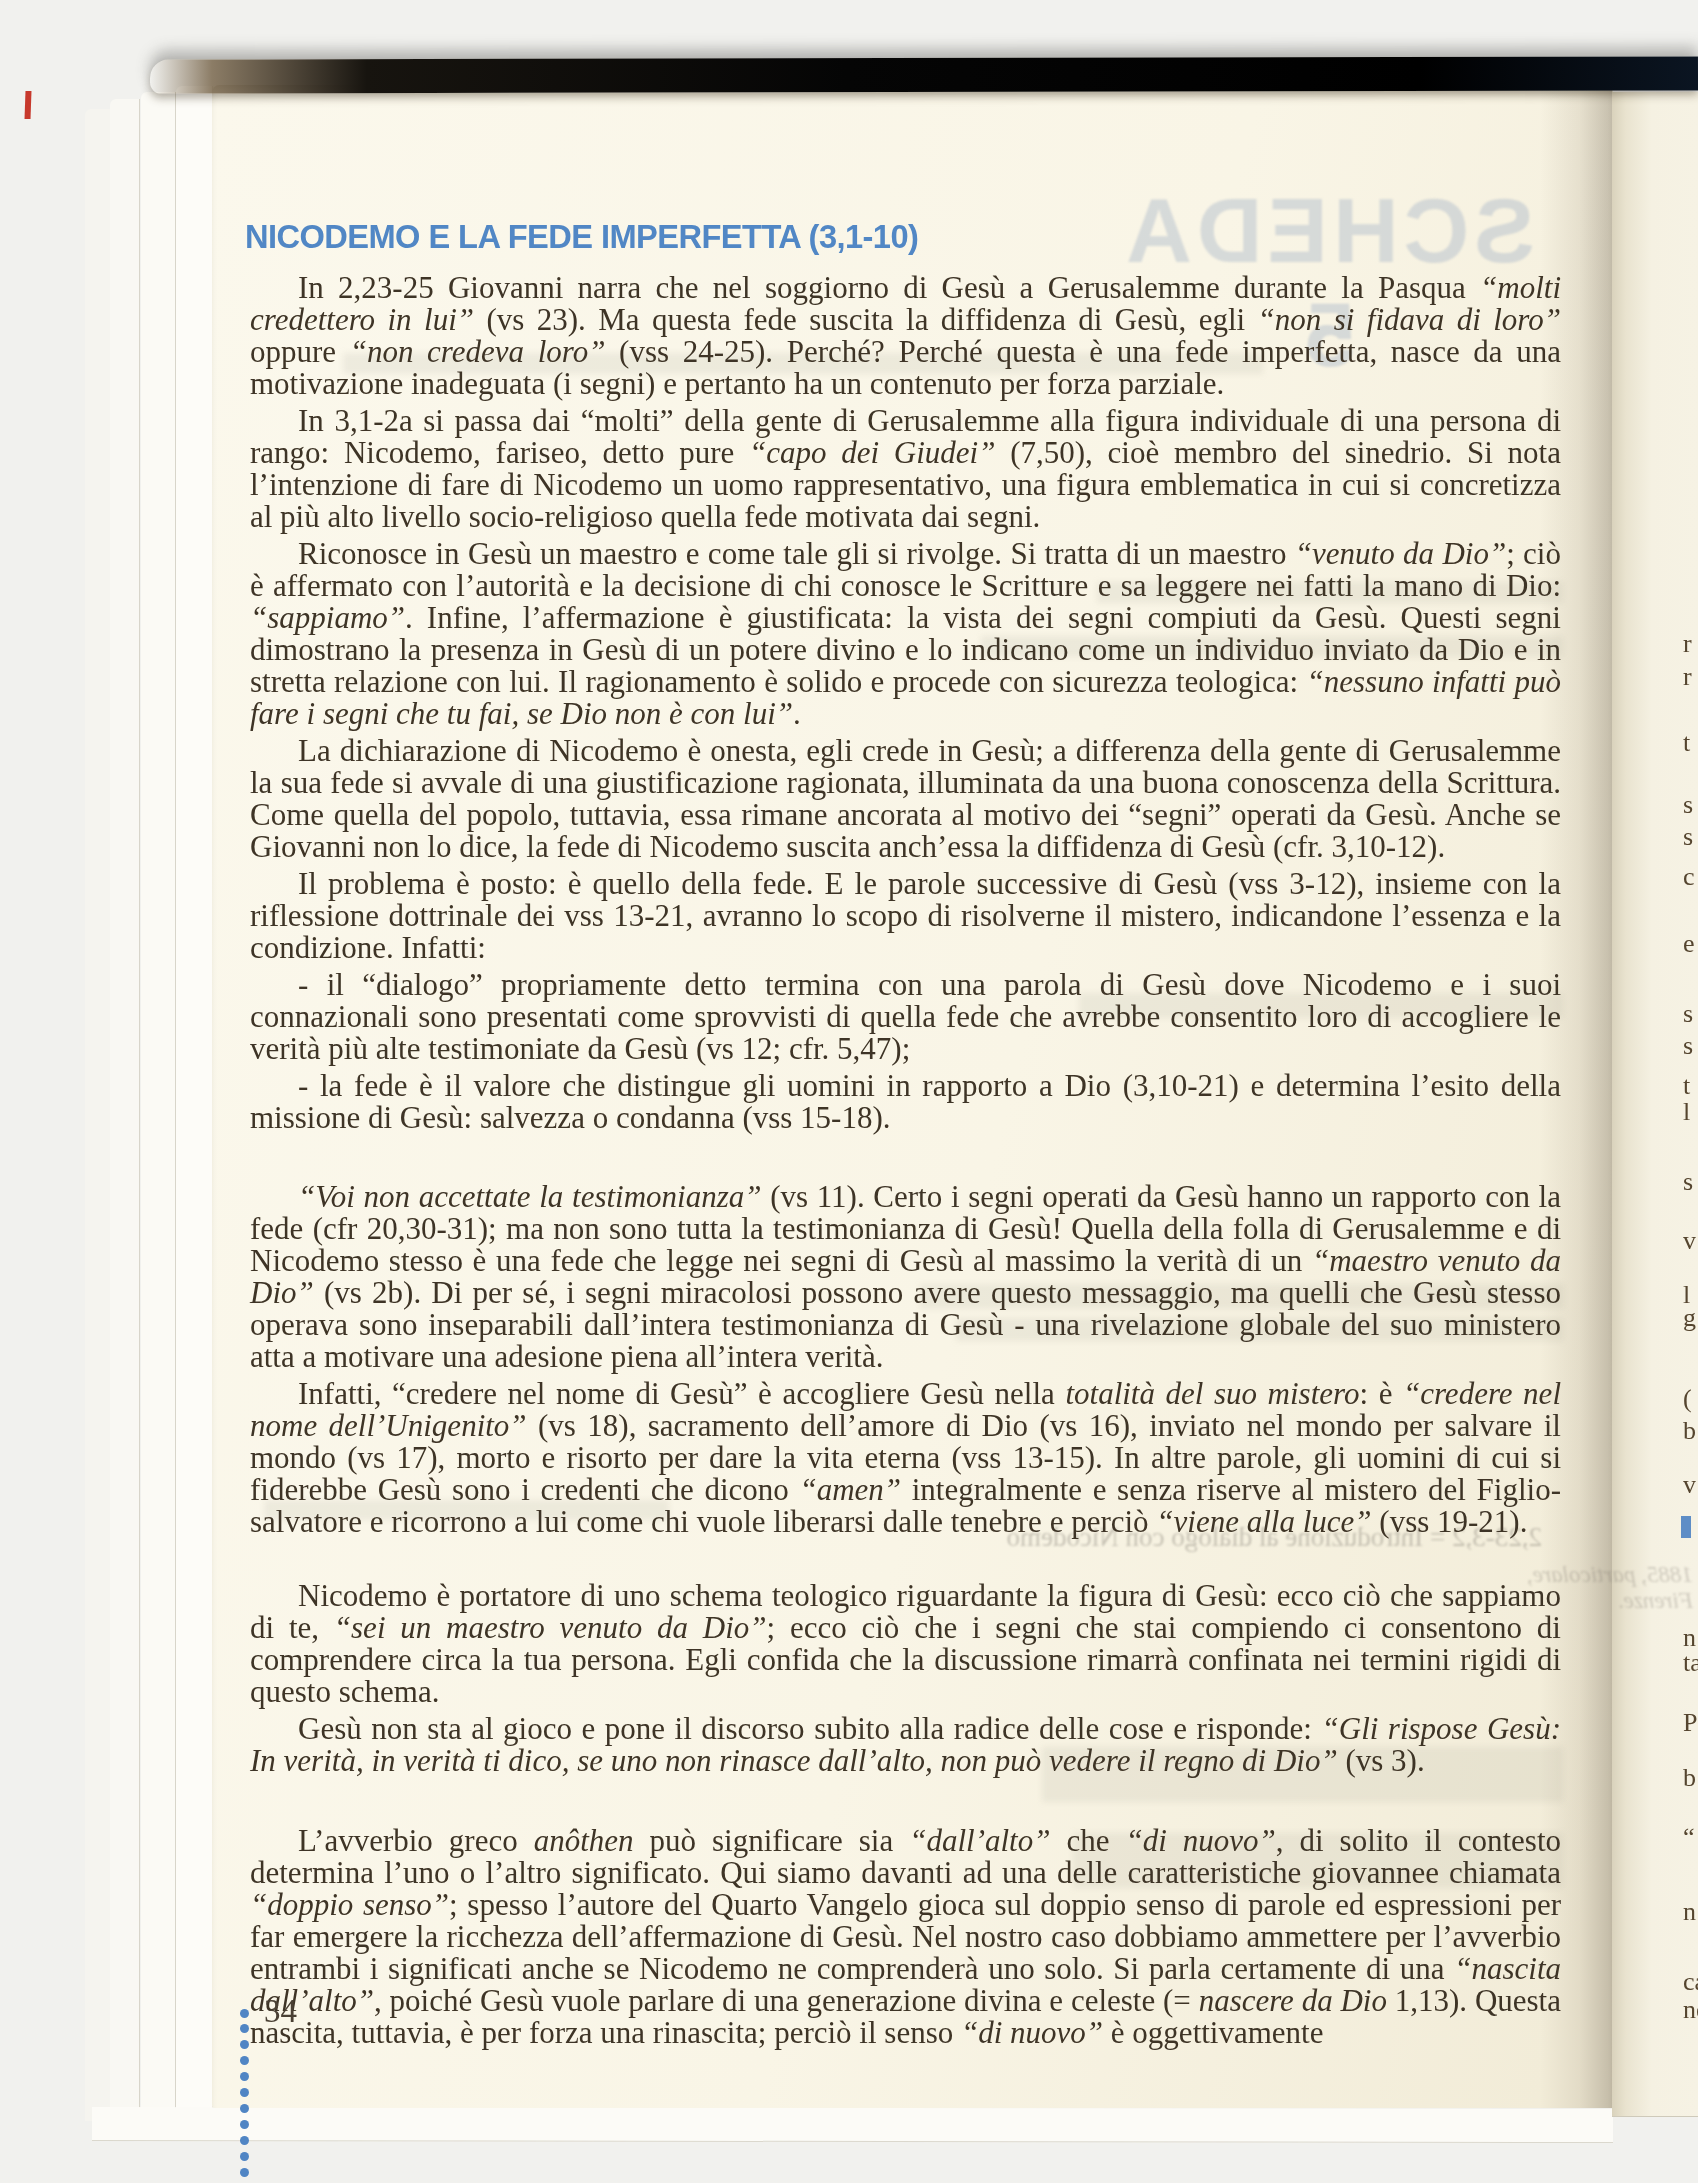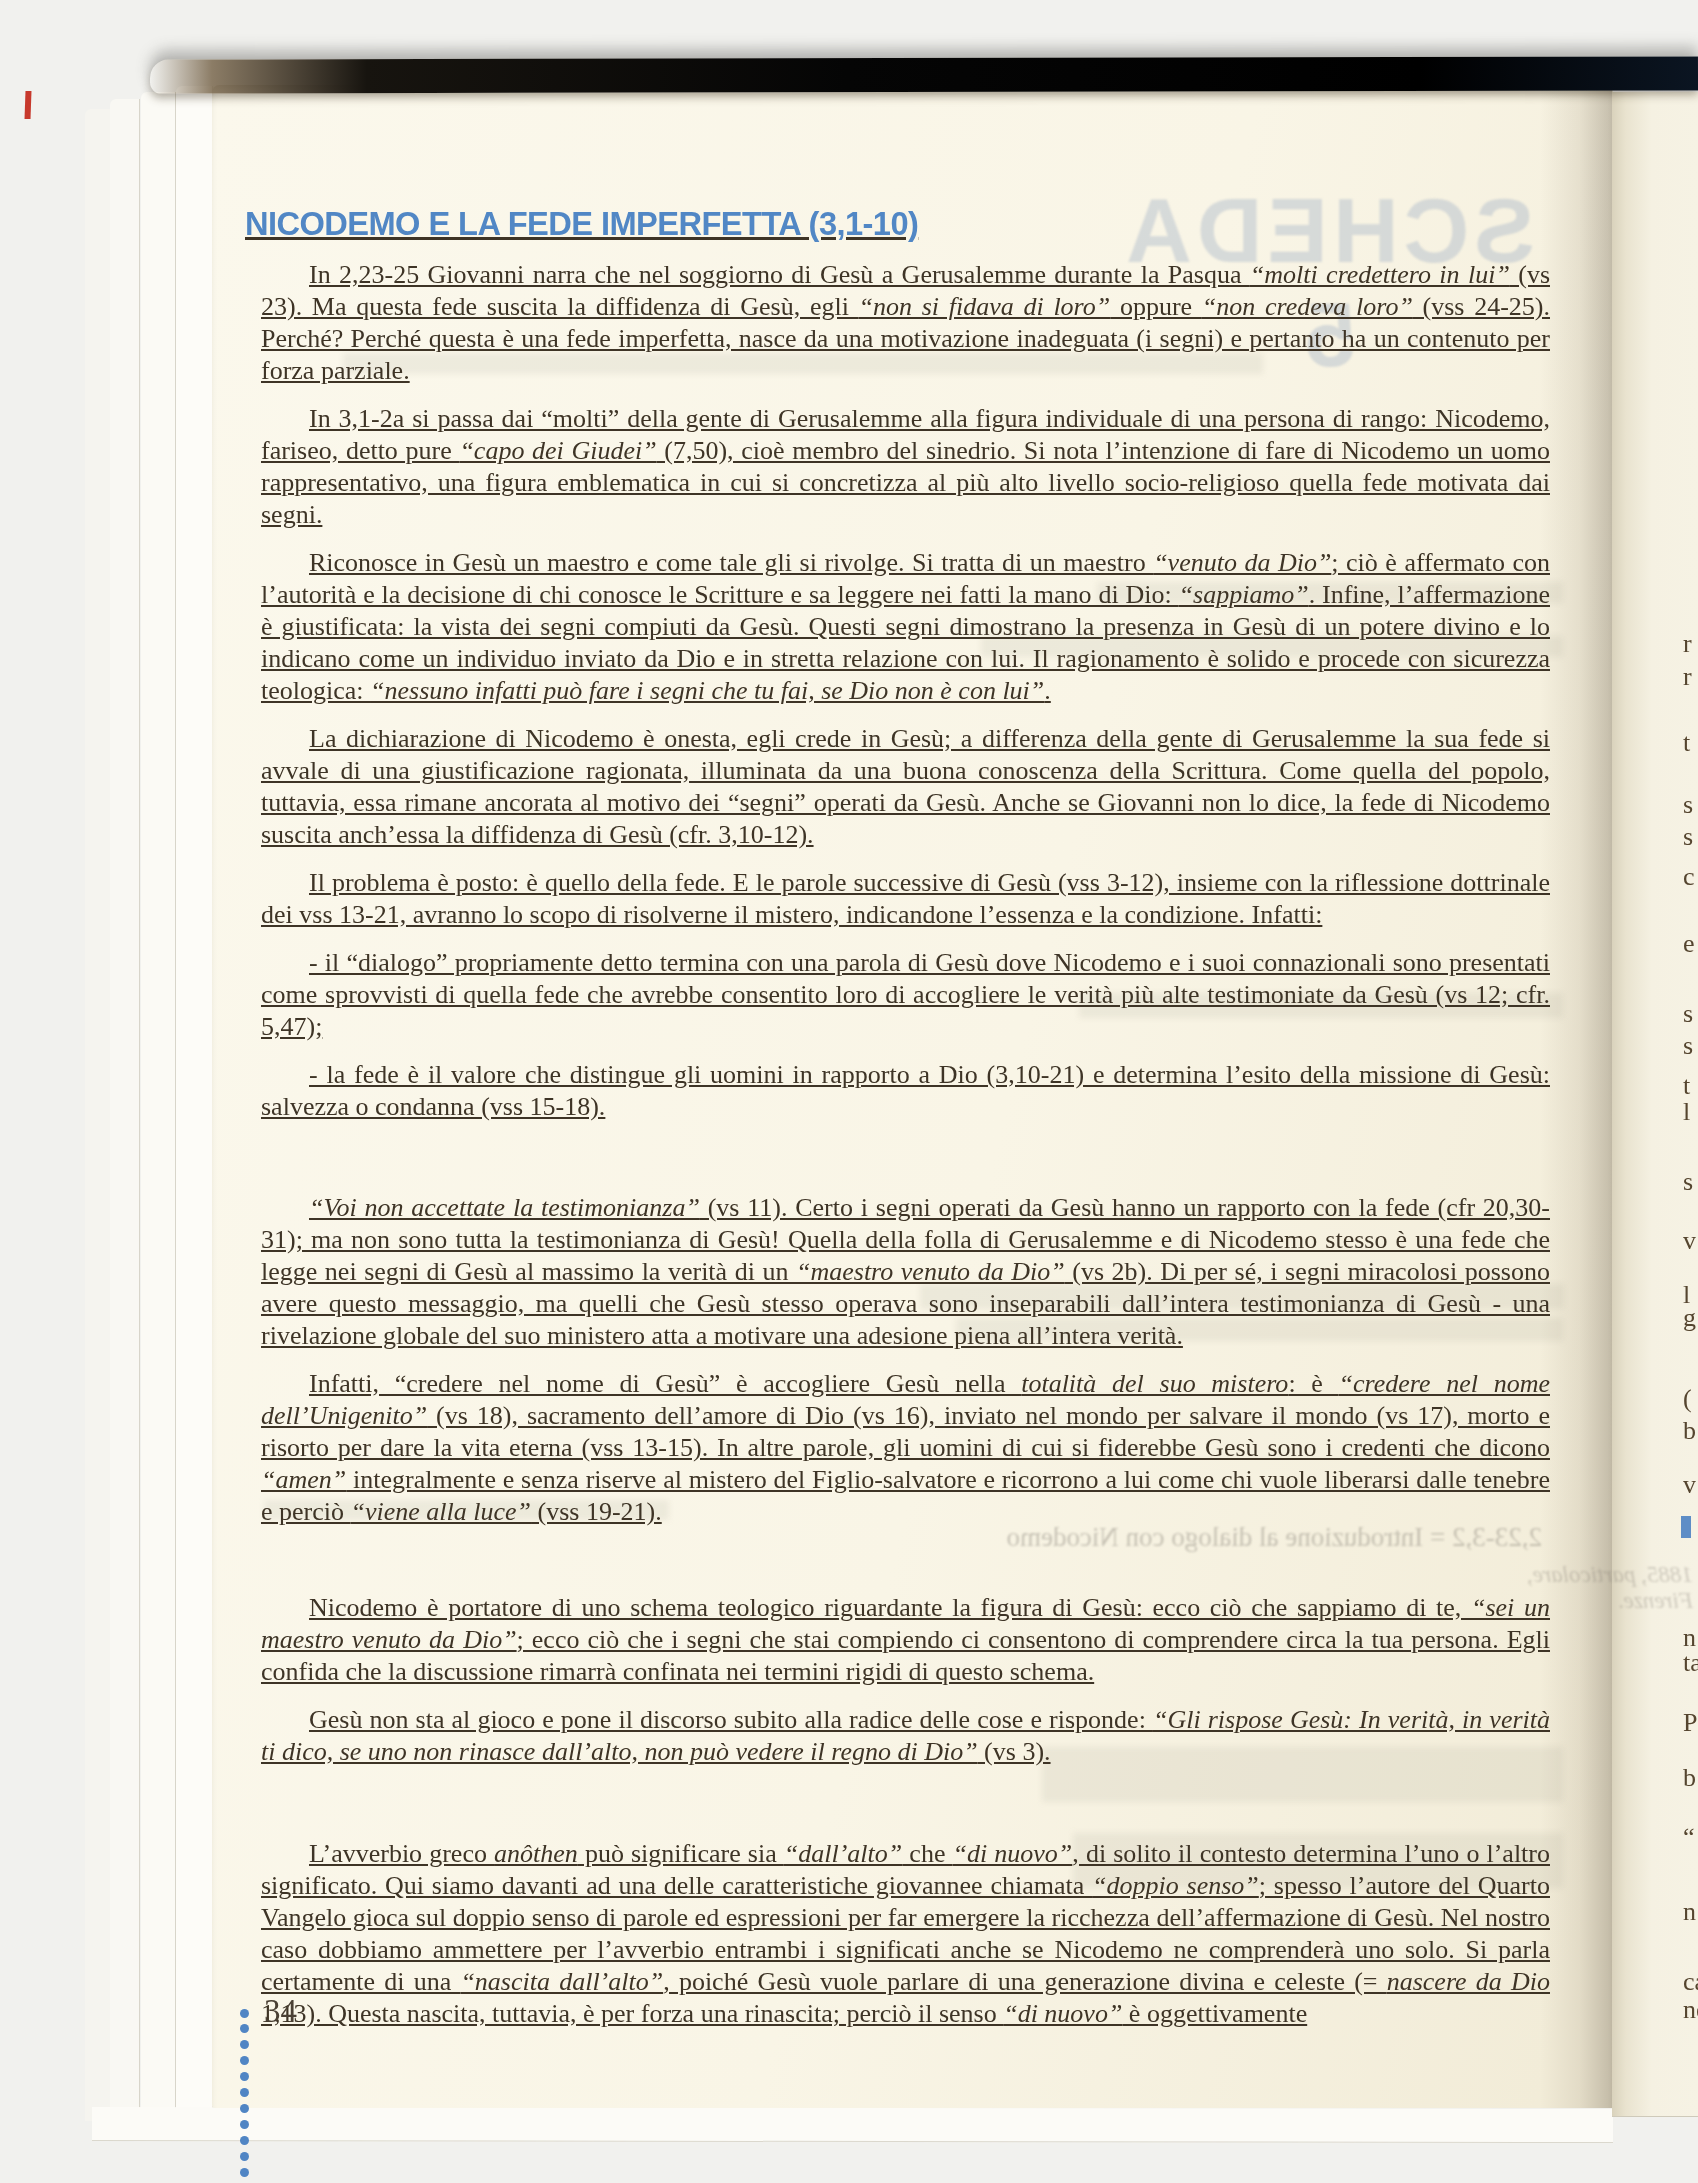--- a/index.html
+++ b/index.html
@@ -21,25 +21,25 @@
     box-shadow:inset 0 8.6px 11px -7.4px rgba(40,35,25,0.45);}
   .gutter{position:absolute;left:1540px;top:85px;width:72px;height:2023px;z-index:3;
     background:linear-gradient(to right,rgba(90,72,45,0) 0%,rgba(90,72,45,0.10) 55%,rgba(60,46,26,0.26) 100%);}
   .facing-page{position:absolute;left:1612px;top:92px;width:86px;height:2024px;z-index:2;overflow:hidden;
     background:linear-gradient(to right,#d9d2bc 0%,#e9e3cf 16%,#f5f1e2 46%,#f6f2e4 100%);
     border-bottom:1.8px solid #cfcaba;}
   .under-pages{position:absolute;left:92px;top:2108px;width:1521px;height:33px;z-index:1;
     background:#fcfbf7;border-bottom:1.2px solid #dbd8cd;transform:rotate(0.08deg);}
   .red-tick{position:absolute;left:24.5px;top:91px;width:6.1px;height:28px;background:#c7392c;z-index:7;transform:rotate(2deg);}
   
-  .text-col{position:absolute;left:245px;top:204px;width:1321px;z-index:5;color:#3e3426;text-decoration:underline;}
+  .text-col{position:absolute;left:245px;top:217px;width:1321px;z-index:5;color:#3e3426;}
   .doc-title{font-family:"Liberation Sans",sans-serif;font-weight:700;font-size:34px;line-height:39px;
     color:#5187c5;margin:0 0 16px 0;letter-spacing:-0.6px;transform:scaleX(0.96);transform-origin:left;}
   .text-col h2{font-size:27px;line-height:32px;margin:0;text-indent:38px;color:#39301f;}
-  .text-col p{font-size:26px;line-height:32px;margin:16px;text-align:justify;text-indent:48px;}
+  .text-col p{font-size:31px;line-height:32px;margin:5px;text-align:justify;text-indent:48px;}
   .text-col p .it{font-style:italic;}
   .gap{width:100%;}
   
   .ghost{position:absolute;z-index:4;transform:scaleX(-1);pointer-events:none;}
   .ghost-watermark{left:1101px;top:179px;width:454px;text-align:center;
     font-family:"Liberation Sans",sans-serif;font-weight:700;font-size:91px;letter-spacing:4.9px;
     color:rgba(168,182,200,0.42);filter:blur(1.2px);}
   .ghost-line1{left:929px;top:1522px;width:613px;font-size:27px;color:rgba(128,122,112,0.40);filter:blur(0.9px);}
   .ghost-line2{left:1509px;top:1562px;width:184px;font-size:23px;font-style:italic;
     color:rgba(128,122,112,0.32);filter:blur(1.2px);}

